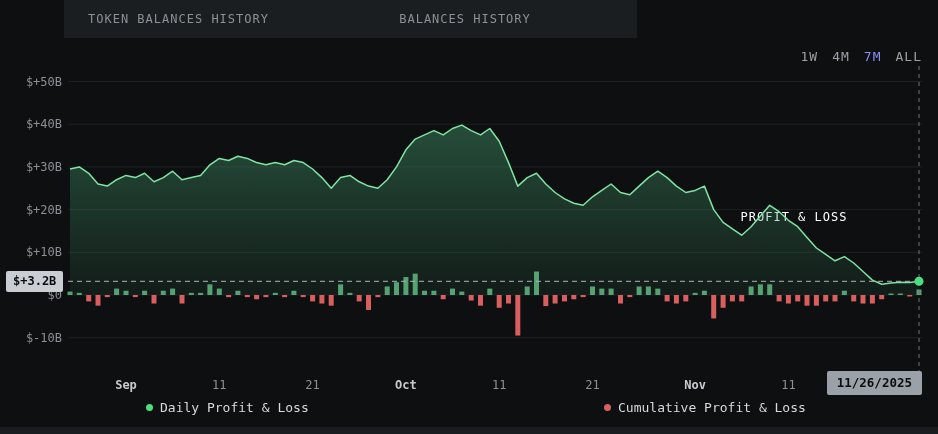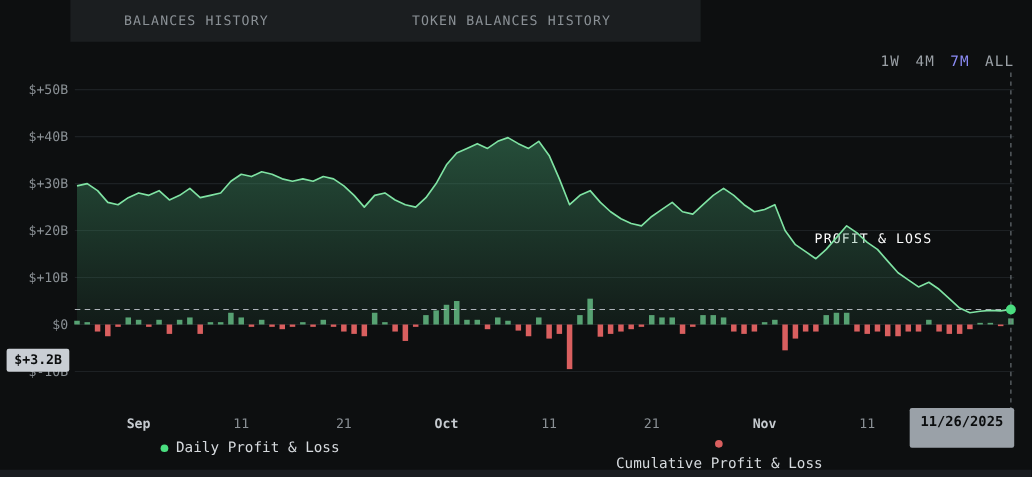--- a/index.html
+++ b/index.html
@@ -14,41 +14,41 @@
   .tab.active{position:absolute;left:688px;top:0;width:212px;color:#ffffff;}
   
   .range-row{position:absolute;top:49px;right:16px;display:flex;gap:14px;font-size:13px;color:#9aa0a6;}
   .range{cursor:pointer;letter-spacing:1px;}
   .range.selected{color:#8b8bf5;}
   
   #chart-svg{position:absolute;left:0;top:0;}
   #chart-svg text{font-family:"DejaVu Sans Mono",monospace;}
   
   .value-badge{position:absolute;left:6px;height:21px;line-height:21px;padding:0 7px;
-               background:#c9ced4;color:#0b0d0e;font-size:12px;font-weight:bold;border-radius:2px;margin-top:46px;}
-  .date-badge{position:absolute;right:16px;top:371px;height:36px;line-height:24px;padding:0 10px;
+               background:#c9ced4;color:#0b0d0e;font-size:12px;font-weight:bold;border-radius:2px;}
+  .date-badge{position:absolute;right:16px;top:371px;height:24px;line-height:24px;padding:0 10px;
               background:#9aa1a8;color:#0b0d0e;font-size:12.5px;font-weight:bold;border-radius:2px;}
   
   .legend{position:absolute;top:400px;left:0;width:100%;height:22px;}
   .legend-item{position:absolute;display:flex;align-items:center;gap:7px;font-size:13px;
                color:#d6dade;cursor:pointer;top:0;}
   .legend-item.daily{left:146px;}
-  .legend-item.cumulative{left:560px;flex-direction:column;}
+  .legend-item.cumulative{left:604px;}
   .dot{width:7px;height:7px;border-radius:50%;display:inline-block;background:#888;}
   .bottom-bar{position:absolute;bottom:0;left:0;width:100%;height:7px;background:#1a1d20;}
 </style>
 </head>
 <body>
 
 <div class="screen">
 
   <header>
     <div class="tab-strip">
+      <div class="tab">TOKEN BALANCES HISTORY</div>
       <div class="tab">BALANCES HISTORY</div>
-      <div class="tab">TOKEN BALANCES HISTORY</div>
     </div>
     <div class="tab active">PROFIT &amp; LOSS</div>
   </header>
 
   <div class="range-row">
     <span class="range">1W</span>
     <span class="range">4M</span>
     <span class="range selected">7M</span>
     <span class="range">ALL</span>
   </div>

